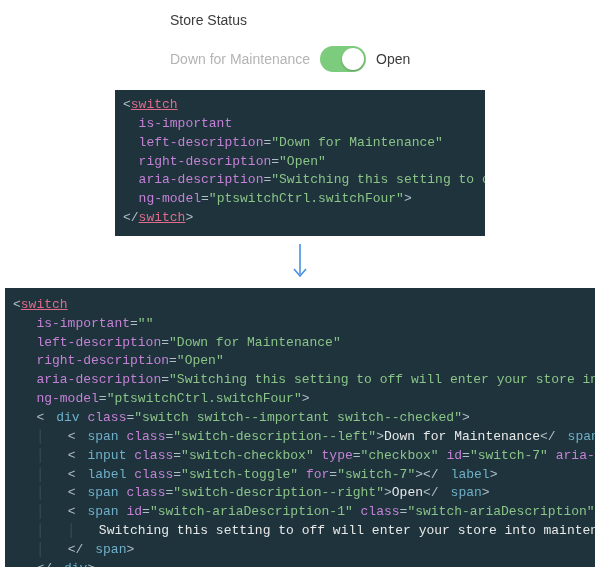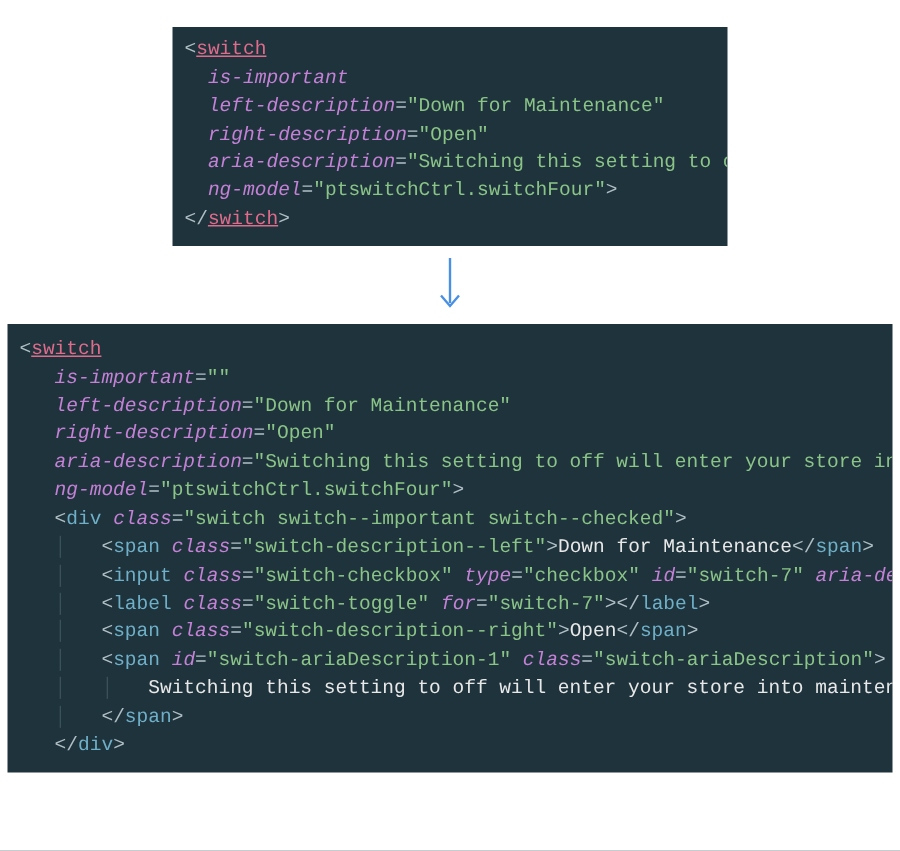--- a/index.html
+++ b/index.html
@@ -9,31 +9,41 @@
   .ui-row{display:flex;align-items:center;gap:10px;font-size:14px;}
   .left-desc{color:#b4b4b4;}
   .right-desc{color:#3c3c3c;}
   .toggle{width:46px;height:26px;border-radius:13px;background:#7dcb7d;position:relative;flex:0 0 46px;}
   .toggle-knob{position:absolute;width:22px;height:22px;border-radius:50%;background:#fff;top:2px;right:2px;box-shadow:0 1px 2px rgba(0,0,0,0.25);}
   .code-block{background:#1e333c;color:#cdd3d5;font-family:Menlo,Consolas,"Courier New",monospace;font-size:13px;line-height:1.45;white-space:pre;overflow:hidden;box-sizing:border-box;}
   #code1{margin:18px auto 0 auto;width:370px;padding:6px 8px 8px 8px;}
   #code2{margin:0 auto;width:590px;padding:8px 10px 8px 8px;}
   .arrow-wrap{display:flex;justify-content:center;align-items:center;height:52px;}
   .tag{color:#e06c8c;text-decoration:underline;}
-  .attr{color:#c481d6;font-style:italic;}
+  .attr{color:#c481d6;}
   .val{color:#8bc487;}
-  .kw{color:#6fb0c8;}
+  .kw{color:#6fb0c8;margin-left:12px;}
   .txt{color:#e8e8e8;}
   .guide{color:#3b5059;}
   .punct{color:#b0bec5;}
 </style>
 </head>
 <body>
 <div class="page">
 
+  <div class="ui-demo">
+    <div class="ui-title">Store Status</div>
+    <div class="ui-row">
+      <span class="left-desc">Down for Maintenance</span>
+      <div class="toggle">
+        <div class="toggle-knob"></div>
+      </div>
+      <span class="right-desc">Open</span>
+    </div>
+  </div>
 
   <div id="code1" class="code-block"><span class="punct">&lt;</span><span class="tag">switch</span>
   <span class="attr">is-important</span>
   <span class="attr">left-description</span><span class="punct">=</span><span class="val">"<span>Down for Maintenance</span>"</span>
   <span class="attr">right-description</span><span class="punct">=</span><span class="val">"<span>Open</span>"</span>
   <span class="attr">aria-description</span><span class="punct">=</span><span class="val">"<span>Switching this setting to of</span></span>
   <span class="attr">ng-model</span><span class="punct">=</span><span class="val">"<span>ptswitchCtrl.switchFour</span>"</span><span class="punct">&gt;</span>
 <span class="punct">&lt;/</span><span class="tag">switch</span><span class="punct">&gt;</span></div>
 
   <div class="arrow-wrap">

